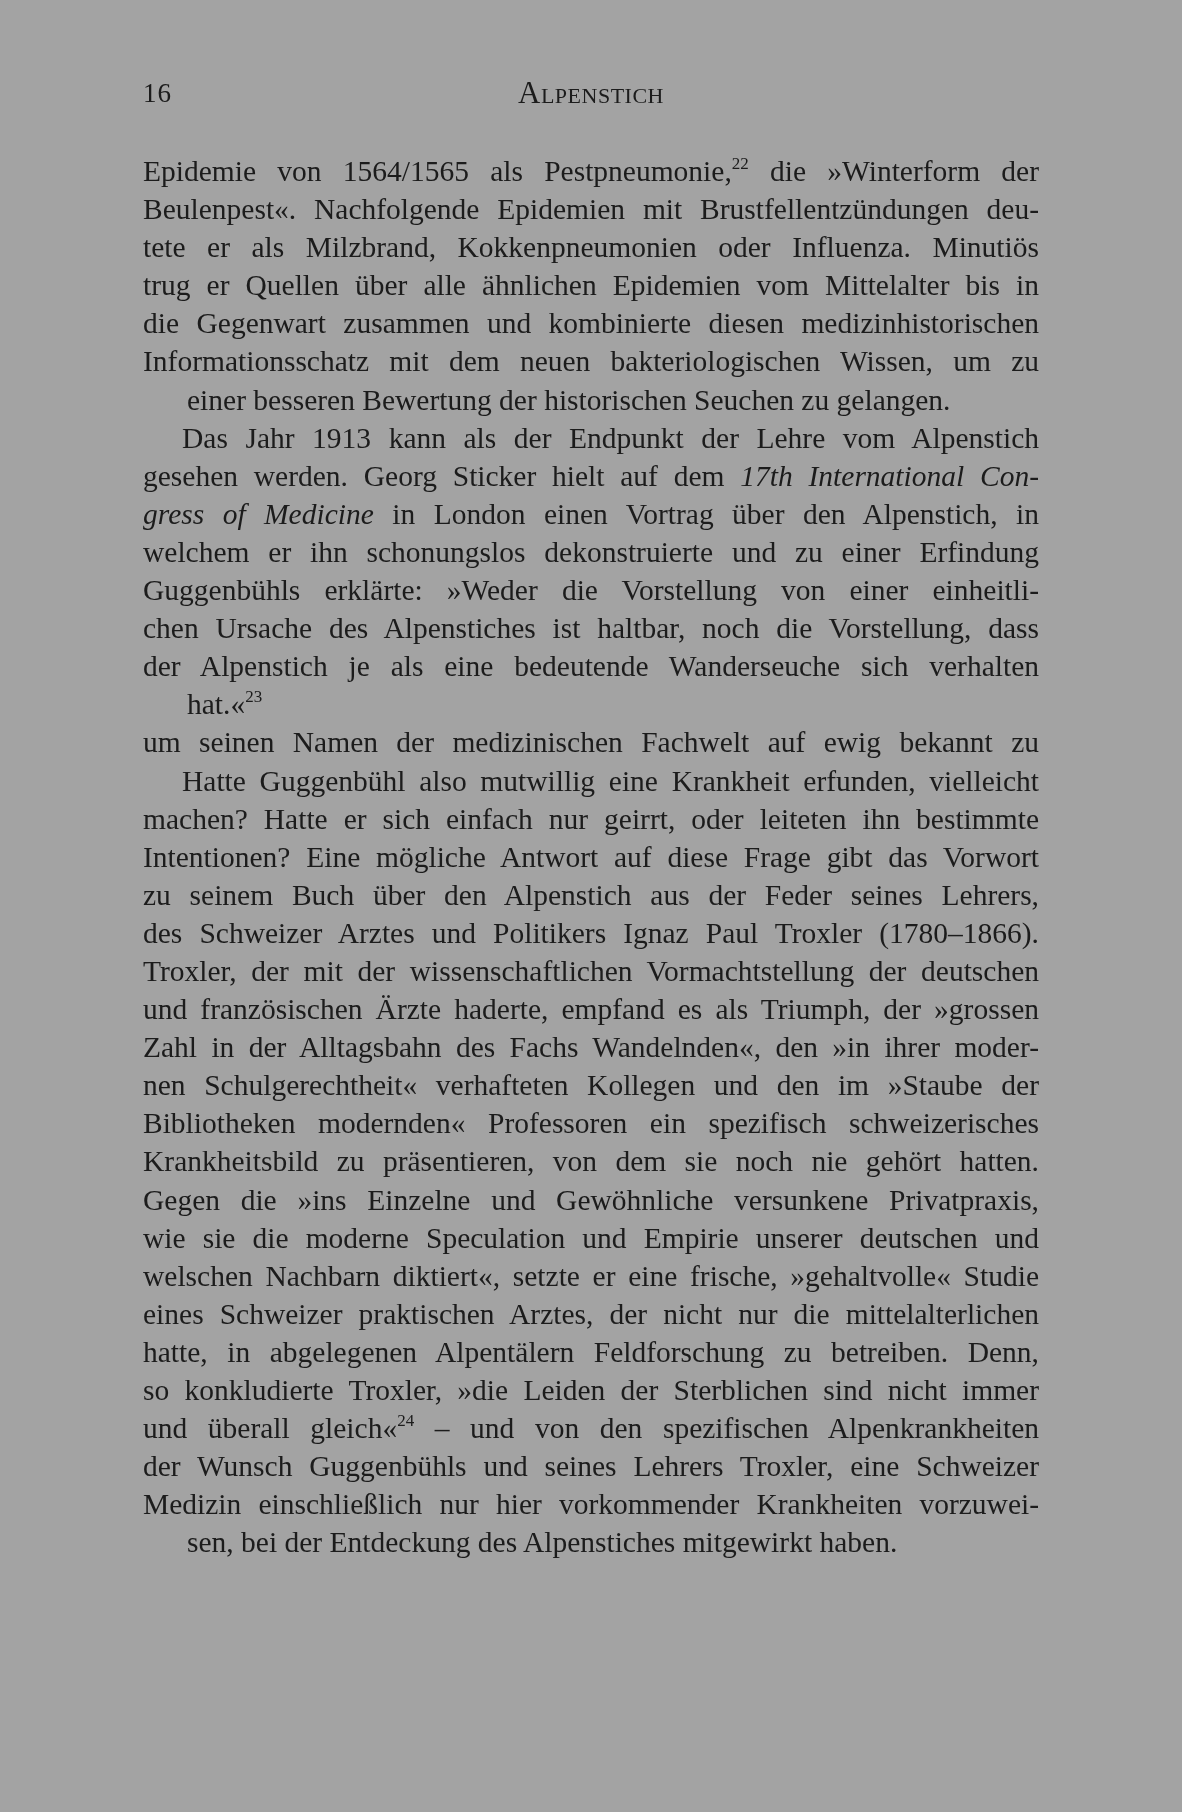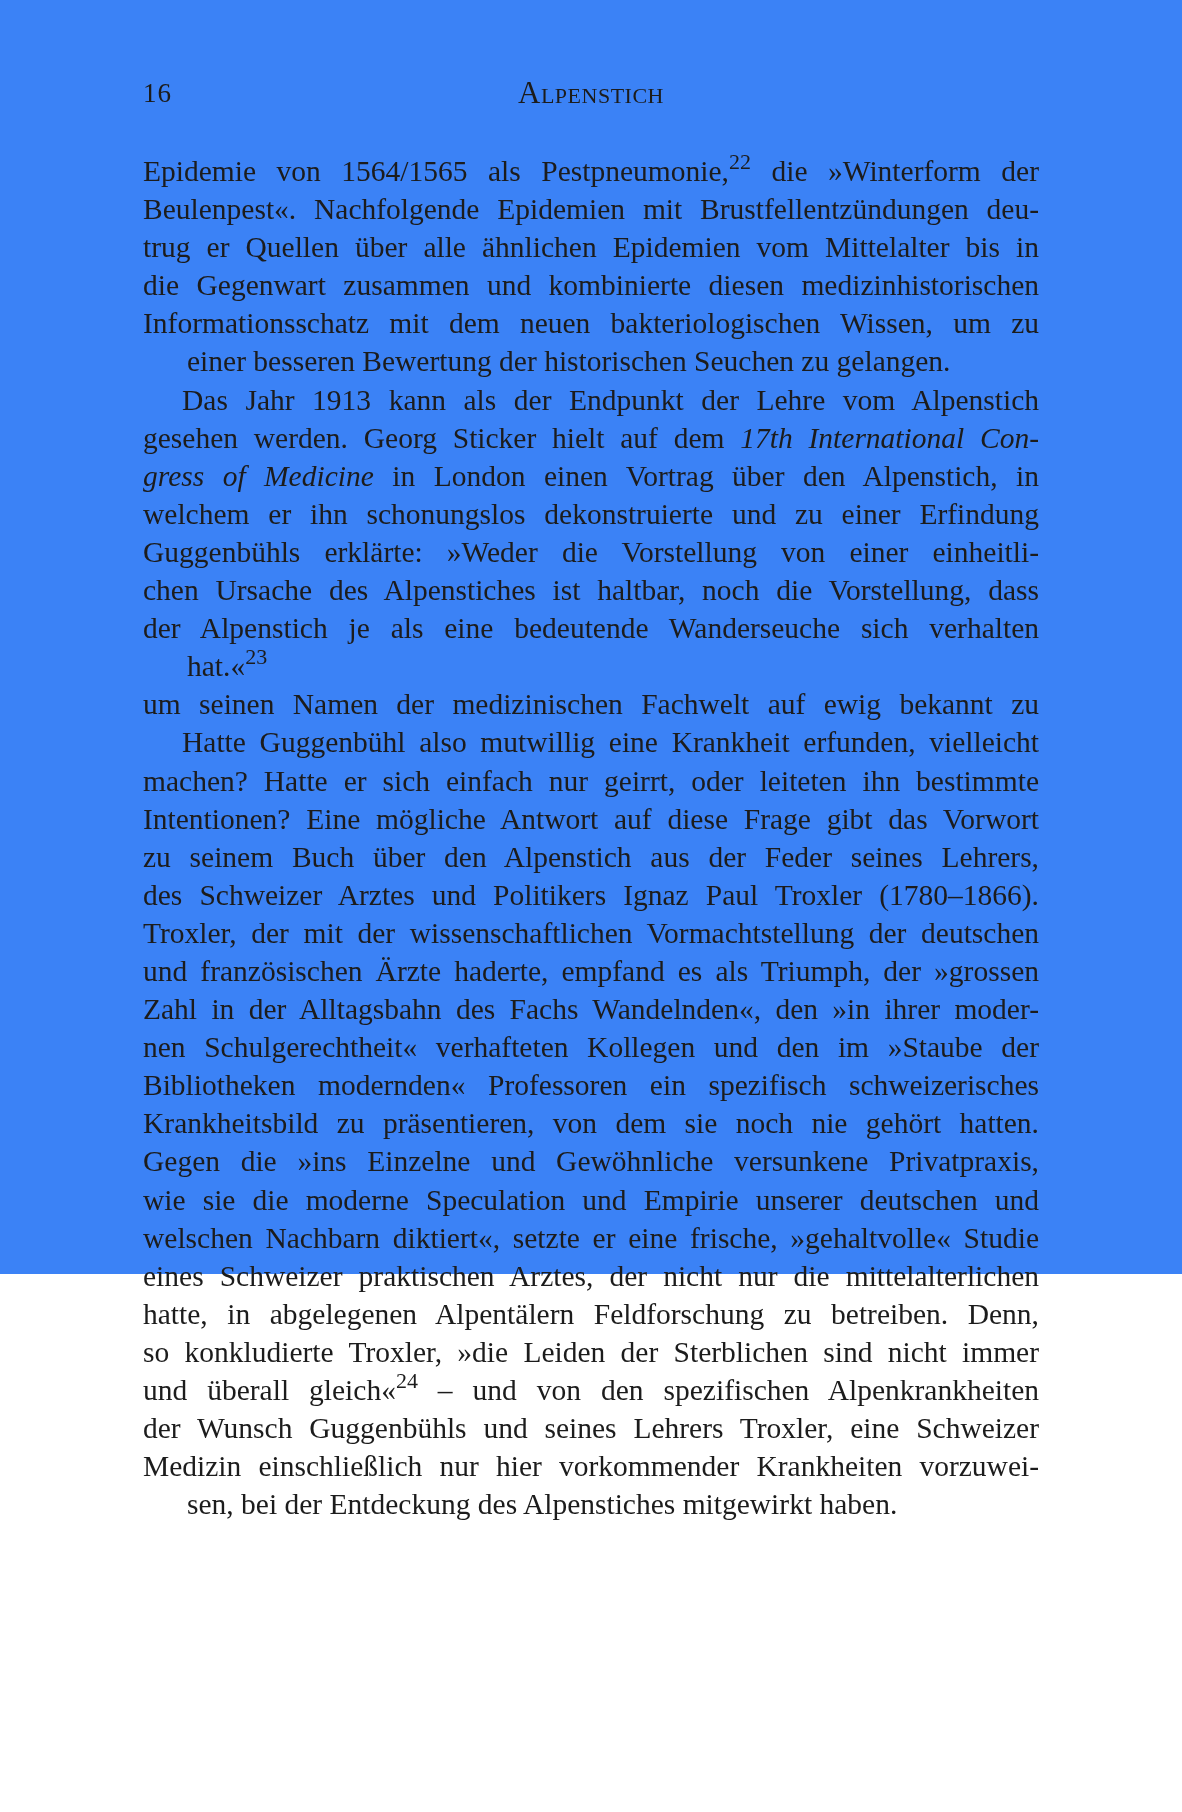--- a/index.html
+++ b/index.html
@@ -1,42 +1,43 @@
 <!DOCTYPE html>
 <html><head>
 <meta charset="utf-8">
 <style>
   html, body { margin: 0; padding: 0; background: #ffffff; }
   body { width: 1182px; height: 1812px; position: relative; overflow: hidden;
          font-family: "Liberation Serif", "DejaVu Serif", serif; color: #1c1c1c; }
-  .page { position: absolute; left: 0; top: 0; width: 1182px; height: 1274px; background: #3b82f6; }
+  .page { position: absolute; left: 0; top: 0; width: 1182px; height: 1812px; background: #a3a3a3; }
   .running-head { position: absolute; left: 143px; width: 896px; top: 76px; height: 34px; }
   .page-number { position: absolute; left: 0; top: 0; font-size: 27px; line-height: 34px; letter-spacing: 1px; }
   .head-title { position: absolute; left: 0; right: 0; top: 0; text-align: center;
                 font-size: 31px; line-height: 34px; font-variant: small-caps; letter-spacing: 0.5px; }
   .body-text { position: absolute; left: 143px; top: 152px; width: 896px; }
   .line { display: block; height: 38.1px; line-height: 38.1px; font-size: 29.5px;
           text-align: justify; text-align-last: justify; white-space: nowrap; overflow: visible; }
   .line.last { text-align-last: left; margin-left: 44px; }
   .line.indent { padding-left: 39px; }
   .line .it { font-style: italic; margin-top: 24px; }
-  .line sup { font-size: 22px; line-height: 0; vertical-align: 0; position: relative; top: -12px; font-family: Liberation Serif, serif; }
+  .line sup { font-size: 17px; line-height: 0; vertical-align: 0; position: relative; top: -12px; font-family: Liberation Serif, serif; }
 </style>
 </head>
 <body>
 
 <div class="page">
   <div class="running-head">
     <span class="page-number">16</span>
     <span class="head-title">Alpenstich</span>
   </div>
   <div class="body-text" id="body-text">
       <div>
         <span class="line"><span>Epidemie von 1564/1565 als Pestpneumonie,</span><sup>22</sup><span> die »Winterform der</span></span>
         <span class="line"><span>Beulenpest«. Nachfolgende Epidemien mit Brustfellentzündungen deu-</span></span>
+        <span class="line"><span>tete er als Milzbrand, Kokkenpneumonien oder Influenza. Minutiös</span></span>
         <span class="line"><span>trug er Quellen über alle ähnlichen Epidemien vom Mittelalter bis in</span></span>
         <span class="line"><span>die Gegenwart zusammen und kombinierte diesen medizinhistorischen</span></span>
         <span class="line"><span>Informationsschatz mit dem neuen bakteriologischen Wissen, um zu</span></span>
         <span class="line last"><span>einer besseren Bewertung der historischen Seuchen zu gelangen.</span></span>
       </div>
       <div>
         <span class="line indent"><span>Das Jahr 1913 kann als der Endpunkt der Lehre vom Alpenstich</span></span>
         <span class="line"><span>gesehen werden. Georg Sticker hielt auf dem </span><span class="it">17th International Con-</span></span>
         <span class="line"><span class="it">gress of Medicine</span><span> in London einen Vortrag über den Alpenstich, in</span></span>
         <span class="line"><span>welchem er ihn schonungslos dekonstruierte und zu einer Erfindung</span></span>

